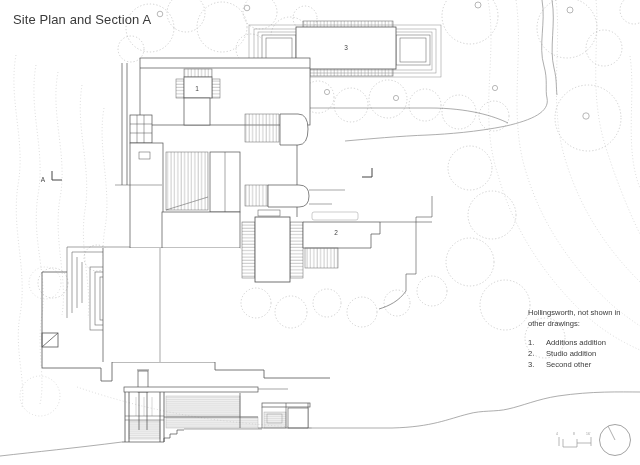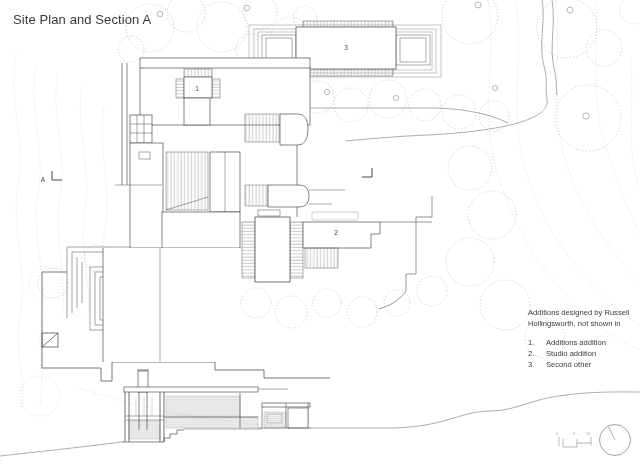--- a/index.html
+++ b/index.html
@@ -253,22 +253,22 @@
         <circle cx="615" cy="440" r="15.5" stroke-width="0.9" fill="#fff"></circle>
         <path d="M615,440 L608,426" stroke-width="0.8"></path>
       </g>
     </g>
   </svg>
 
   <div class="title">Site Plan and Section A</div>
 
   <div class="notes">
     <div class="intro">
-      <div>Additions designed by Russell</div>
       <div>Hollingsworth, not shown in</div>
+      <div>other drawings:</div>
     </div>
     <div class="list">
       <div class="row">
         <span class="num">1.</span>
         <span>Additions addition</span>
       </div>
       <div class="row">
         <span class="num">2.</span>
         <span>Studio addition</span>
       </div>

